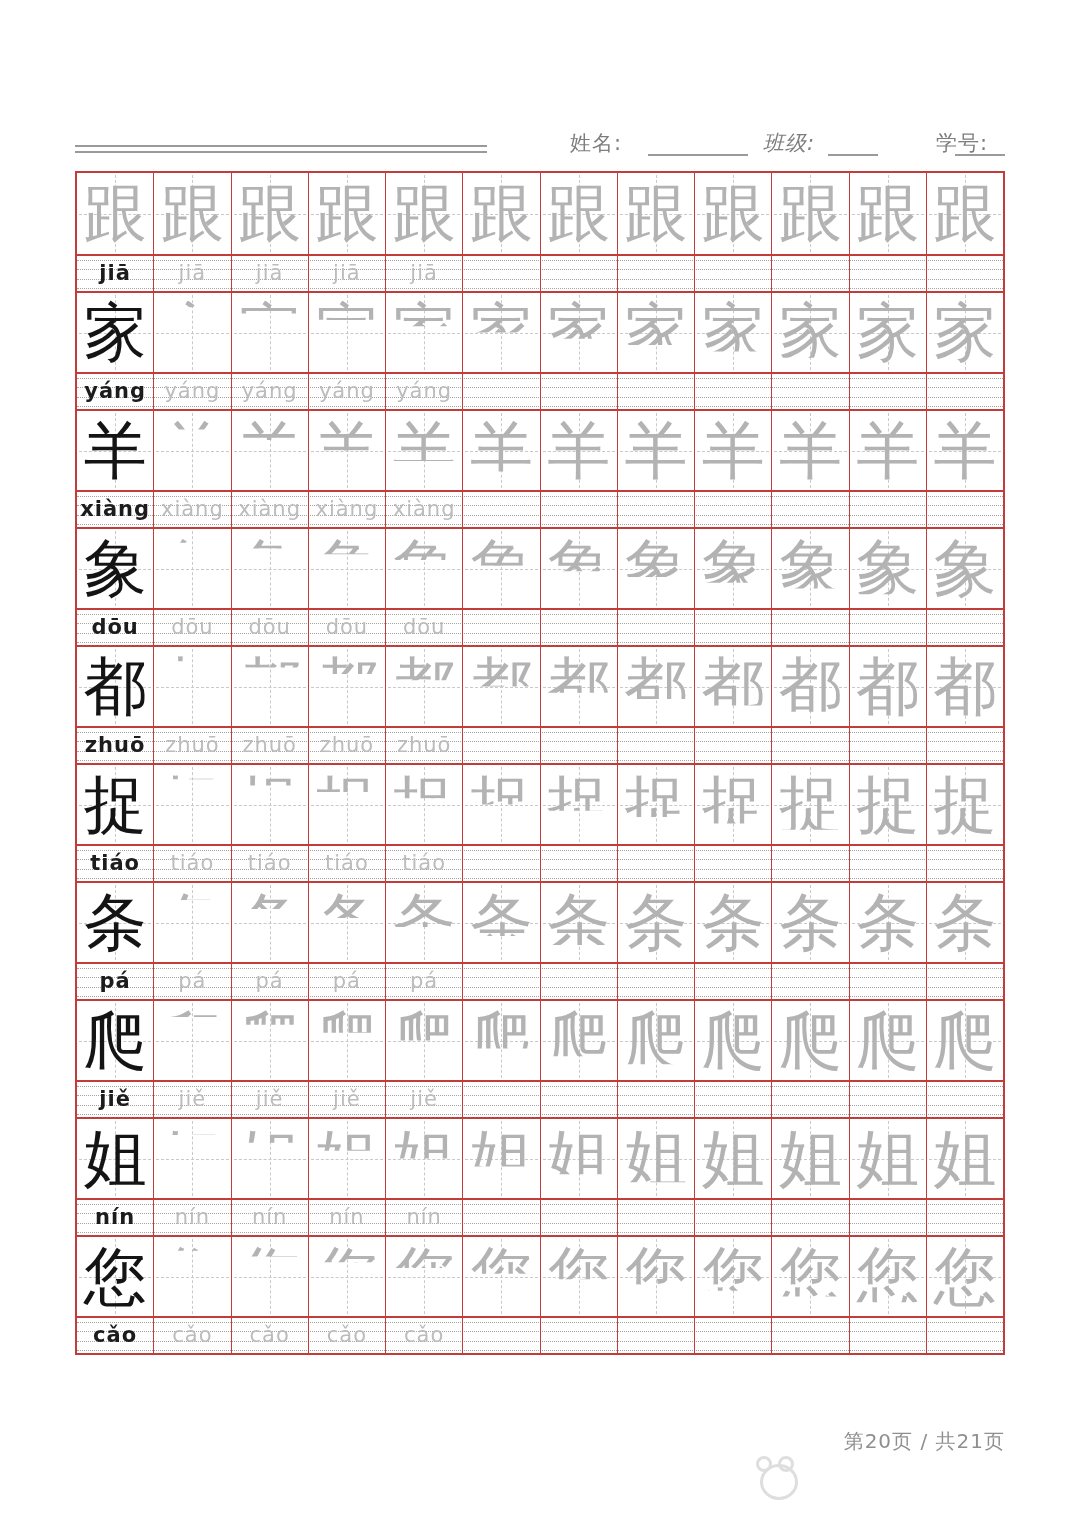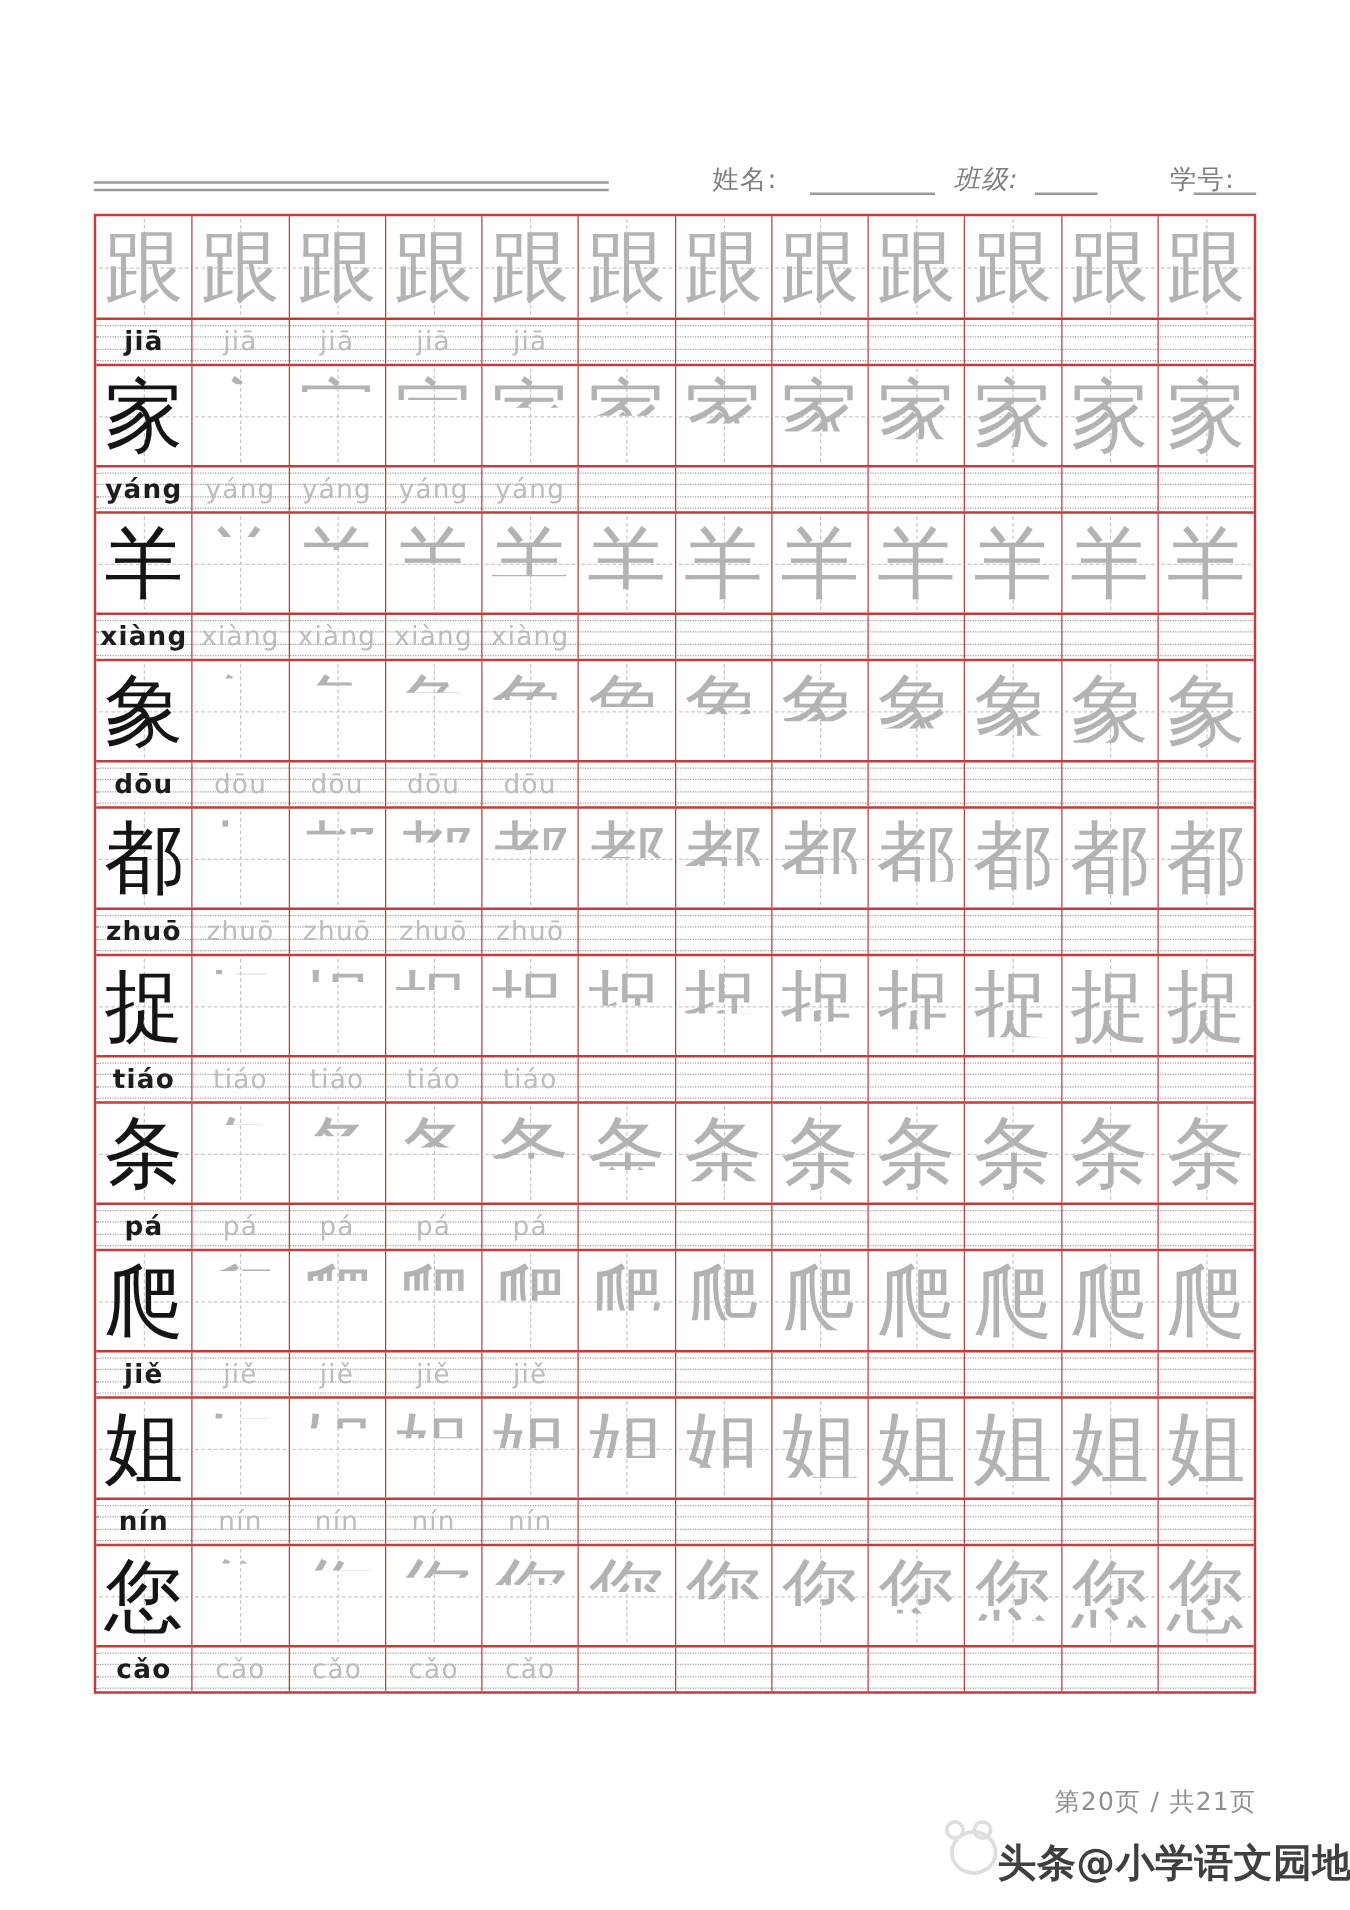--- a/index.html
+++ b/index.html
@@ -768,15 +768,14 @@
       </div>
     </div>
 
   <div class="footer">第20页 / 共21页</div>
 
   <div class="wm-logo">
     <span class="ear-l"></span>
       <span class="ear-r"></span>
       <span class="ring"></span>
   </div>
-  <div class="wm-fg">头条@小学语文园地</div>
 
 </div>
 
 </body></html>

